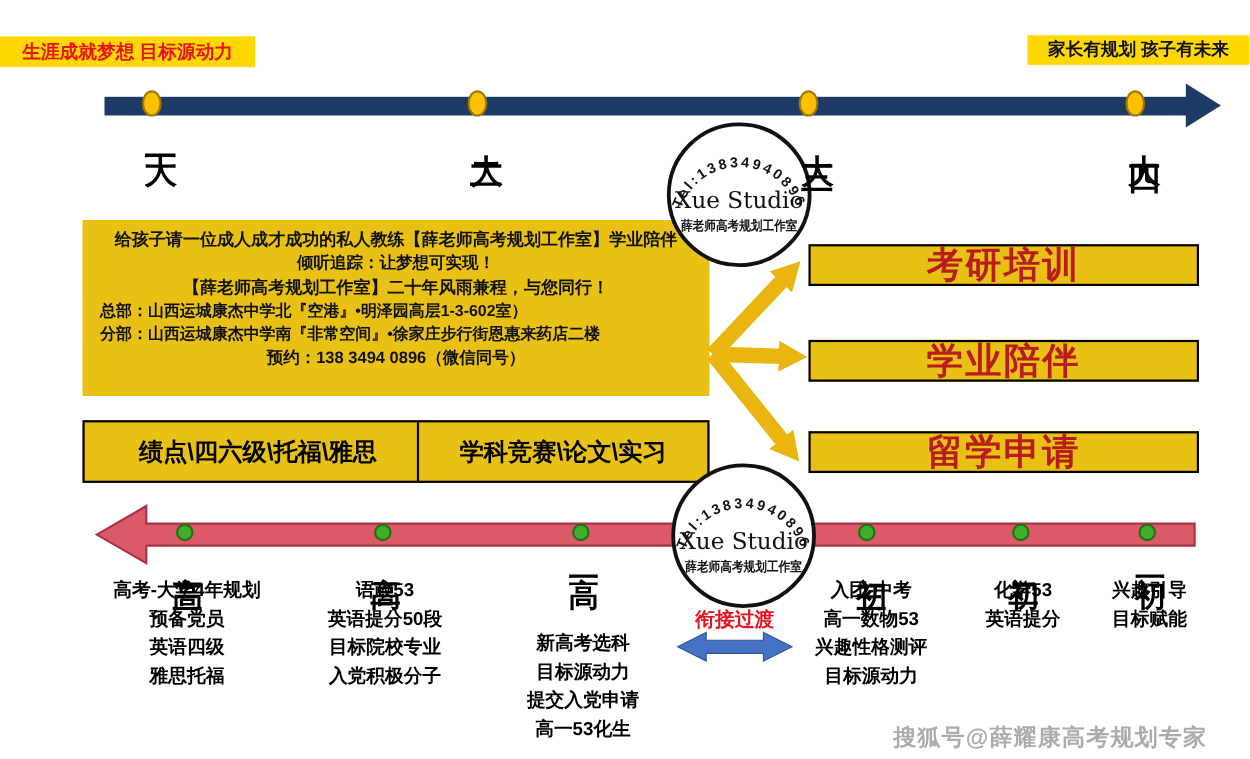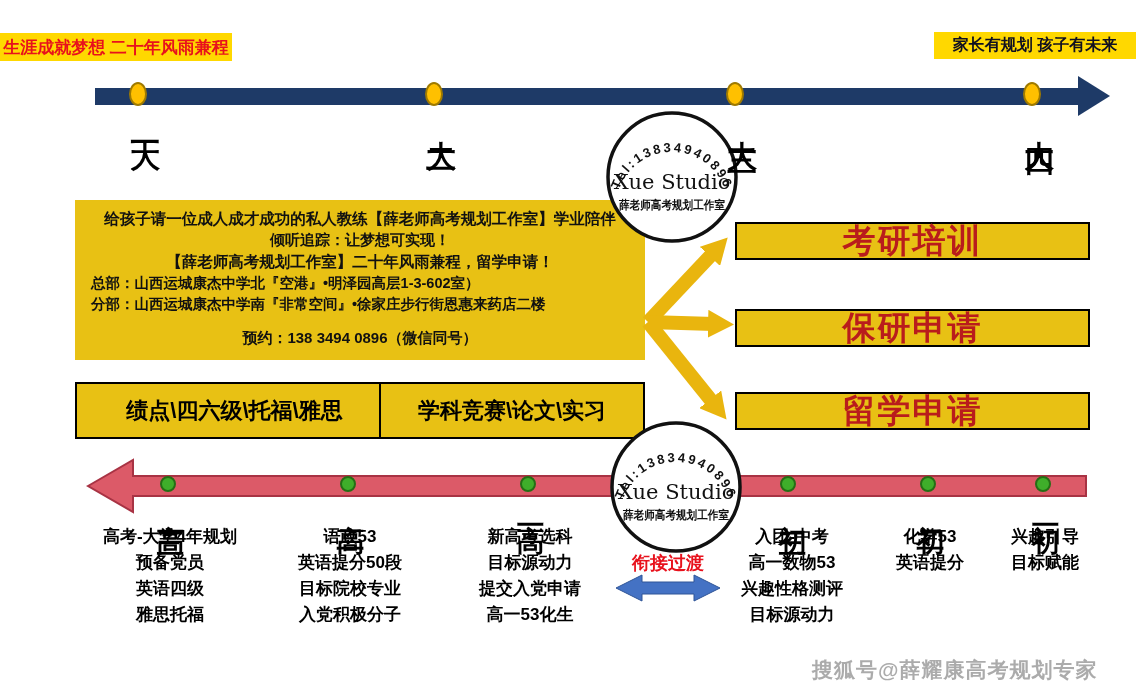--- a/index.html
+++ b/index.html
@@ -30,21 +30,21 @@
   .stamp-cn { font-family:"Liberation Sans",sans-serif; font-size:12px; font-weight:700; fill:#111; }
 
   
   .info-box { left:75px; top:200px; width:570px; height:160px; background:#e8c114; color:#111;
     padding:8px 6px; z-index:3; }
   .il { text-align:center; font-weight:700; }
   .il0 { font-size:15.5px; line-height:21px; }
   .il1, .il2 { font-size:15px; line-height:21px; }
   .il3 { font-size:15.5px; line-height:23px; }
   .il4, .il5 { font-size:14.5px; line-height:21px; text-align:left; padding-left:10px; }
-  .il6 { font-size:15px; line-height:22px;margin-top:12px; }
+  .il6 { font-size:15px; line-height:22px; }
 
   
   .path-box { left:735px; width:355px; height:38px; background:#e8c114; border:2.5px solid #000;
     display:flex; align-items:center; justify-content:center; font-size:33px; font-weight:900;
     color:#b91c1c; letter-spacing:2px; z-index:3; }
 
   
   .req-box { top:382px; height:57px; background:#e8c114; border:2.5px solid #000;
     display:flex; align-items:center; justify-content:center; font-size:22px; font-weight:900; color:#000; z-index:3; }
 
@@ -64,21 +64,21 @@
 
   
   .watermark { left:812px; top:656px; font-size:21px; font-weight:700;
     color:rgba(115,115,115,0.6); letter-spacing:1px; z-index:8; white-space:nowrap; }
 </style>
 </head>
 <body>
 
 <div class="canvas">
 
-  <div class="abs slogan-left">生涯成就梦想  二十年风雨兼程</div>
+  <div class="abs slogan-left">生涯成就梦想  目标源动力</div>
   <div class="abs slogan-right">家长有规划 孩子有未来</div>
 
   <div class="abs top-arrow-body"></div>
   <div class="abs top-arrow-head"></div>
   <div class="abs ydot" style="left:129px;top:82px;"></div>
   <div class="abs ydot" style="left:425px;top:82px;"></div>
   <div class="abs ydot" style="left:726px;top:82px;"></div>
   <div class="abs ydot" style="left:1023px;top:82px;"></div>
 
   <div class="abs vlabel-top" style="left:124px;top:116px;">大一</div>
@@ -90,39 +90,39 @@
     <circle cx="70" cy="70" r="64" fill="#ffffff" stroke="#111111" stroke-width="3.5"></circle>
     <path id="arc-top" d="M 16 86 A 56 56 0 0 1 124 86" fill="none"></path>
     <text text-anchor="middle" class="stamp-tel"><textPath href="#arc-top" startOffset="50%">Tel:13834940896</textPath></text>
     <text x="70" y="82" text-anchor="middle" class="stamp-en">Xue Studio</text>
     <text x="70" y="102" text-anchor="middle" textLength="106" lengthAdjust="spacingAndGlyphs" class="stamp-cn">薛老师高考规划工作室</text>
   </svg>
 
   <div class="abs info-box">
     <div class="il il0">给孩子请一位成人成才成功的私人教练【薛老师高考规划工作室】学业陪伴</div>
     <div class="il il2">倾听追踪：让梦想可实现！</div>
-    <div class="il il3">【薛老师高考规划工作室】二十年风雨兼程，留学申请！</div>
+    <div class="il il3">【薛老师高考规划工作室】二十年风雨兼程，与您同行！</div>
     <div class="il il4">总部：山西运城康杰中学北『空港』•明泽园高层1-3-602室）</div>
     <div class="il il5">分部：山西运城康杰中学南『非常空间』•徐家庄步行街恩惠来药店二楼</div>
     <div class="il il6">预约：138 3494 0896（微信同号）</div>
   </div>
 
   <svg class="abs" style="left:636px;top:212px;z-index:3;" width="104" height="240">
     <defs>
       <marker id="fanhead" markerUnits="userSpaceOnUse" markerWidth="26" markerHeight="28" refX="6" refY="14" orient="auto">
         <path d="M0,0 L26,14 L0,28 Z" fill="#e9b50e"></path>
       </marker>
     </defs>
     <line x1="12" y1="110" x2="78" y2="40" stroke="#e9b50e" stroke-width="14" marker-end="url(#fanhead)"></line>
     <line x1="12" y1="110" x2="78" y2="112" stroke="#e9b50e" stroke-width="14" marker-end="url(#fanhead)"></line>
     <line x1="12" y1="110" x2="78" y2="192" stroke="#e9b50e" stroke-width="14" marker-end="url(#fanhead)"></line>
   </svg>
 
   <div class="abs path-box" style="top:222px;">考研培训</div>
-  <div class="abs path-box" style="top:309px;">保研申请</div>
+  <div class="abs path-box" style="top:309px;">学业陪伴</div>
   <div class="abs path-box" style="top:392px;">留学申请</div>
 
   <div class="abs req-box" style="left:75px;width:319px;">绩点\四六级\托福\雅思</div>
   <div class="abs req-box" style="left:379px;width:266px;">学科竞赛\论文\实习</div>
 
   <svg class="abs bottom-arrow-svg" width="1015" height="66">
     <polygon points="10,34 55,8 55,24 1008,24 1008,44 55,44 55,60" fill="#dc5a68" stroke="#a83344" stroke-width="2"></polygon>
   </svg>
 
   <div class="abs gdot" style="left:160px;top:476px;"></div>
@@ -151,21 +151,21 @@
   </div>
   <div class="abs stage-col" style="left:260px;width:180px;">
     <div class="stage-label">高二</div>
     <div class="stage-items">
       <div>语政53</div>
       <div>英语提分50段</div>
       <div>目标院校专业</div>
       <div>入党积极分子</div>
     </div>
   </div>
-  <div class="abs stage-col" style="left:440px;width:180px;">
+  <div class="abs stage-col" style="left:440px;width:180px;gap:48px;">
     <div class="stage-label">高一</div>
     <div class="stage-items">
       <div>新高考选科</div>
       <div>目标源动力</div>
       <div>提交入党申请</div>
       <div>高一53化生</div>
     </div>
   </div>
   <div class="abs stage-col" style="left:702px;width:180px;">
     <div class="stage-label">初三</div>

